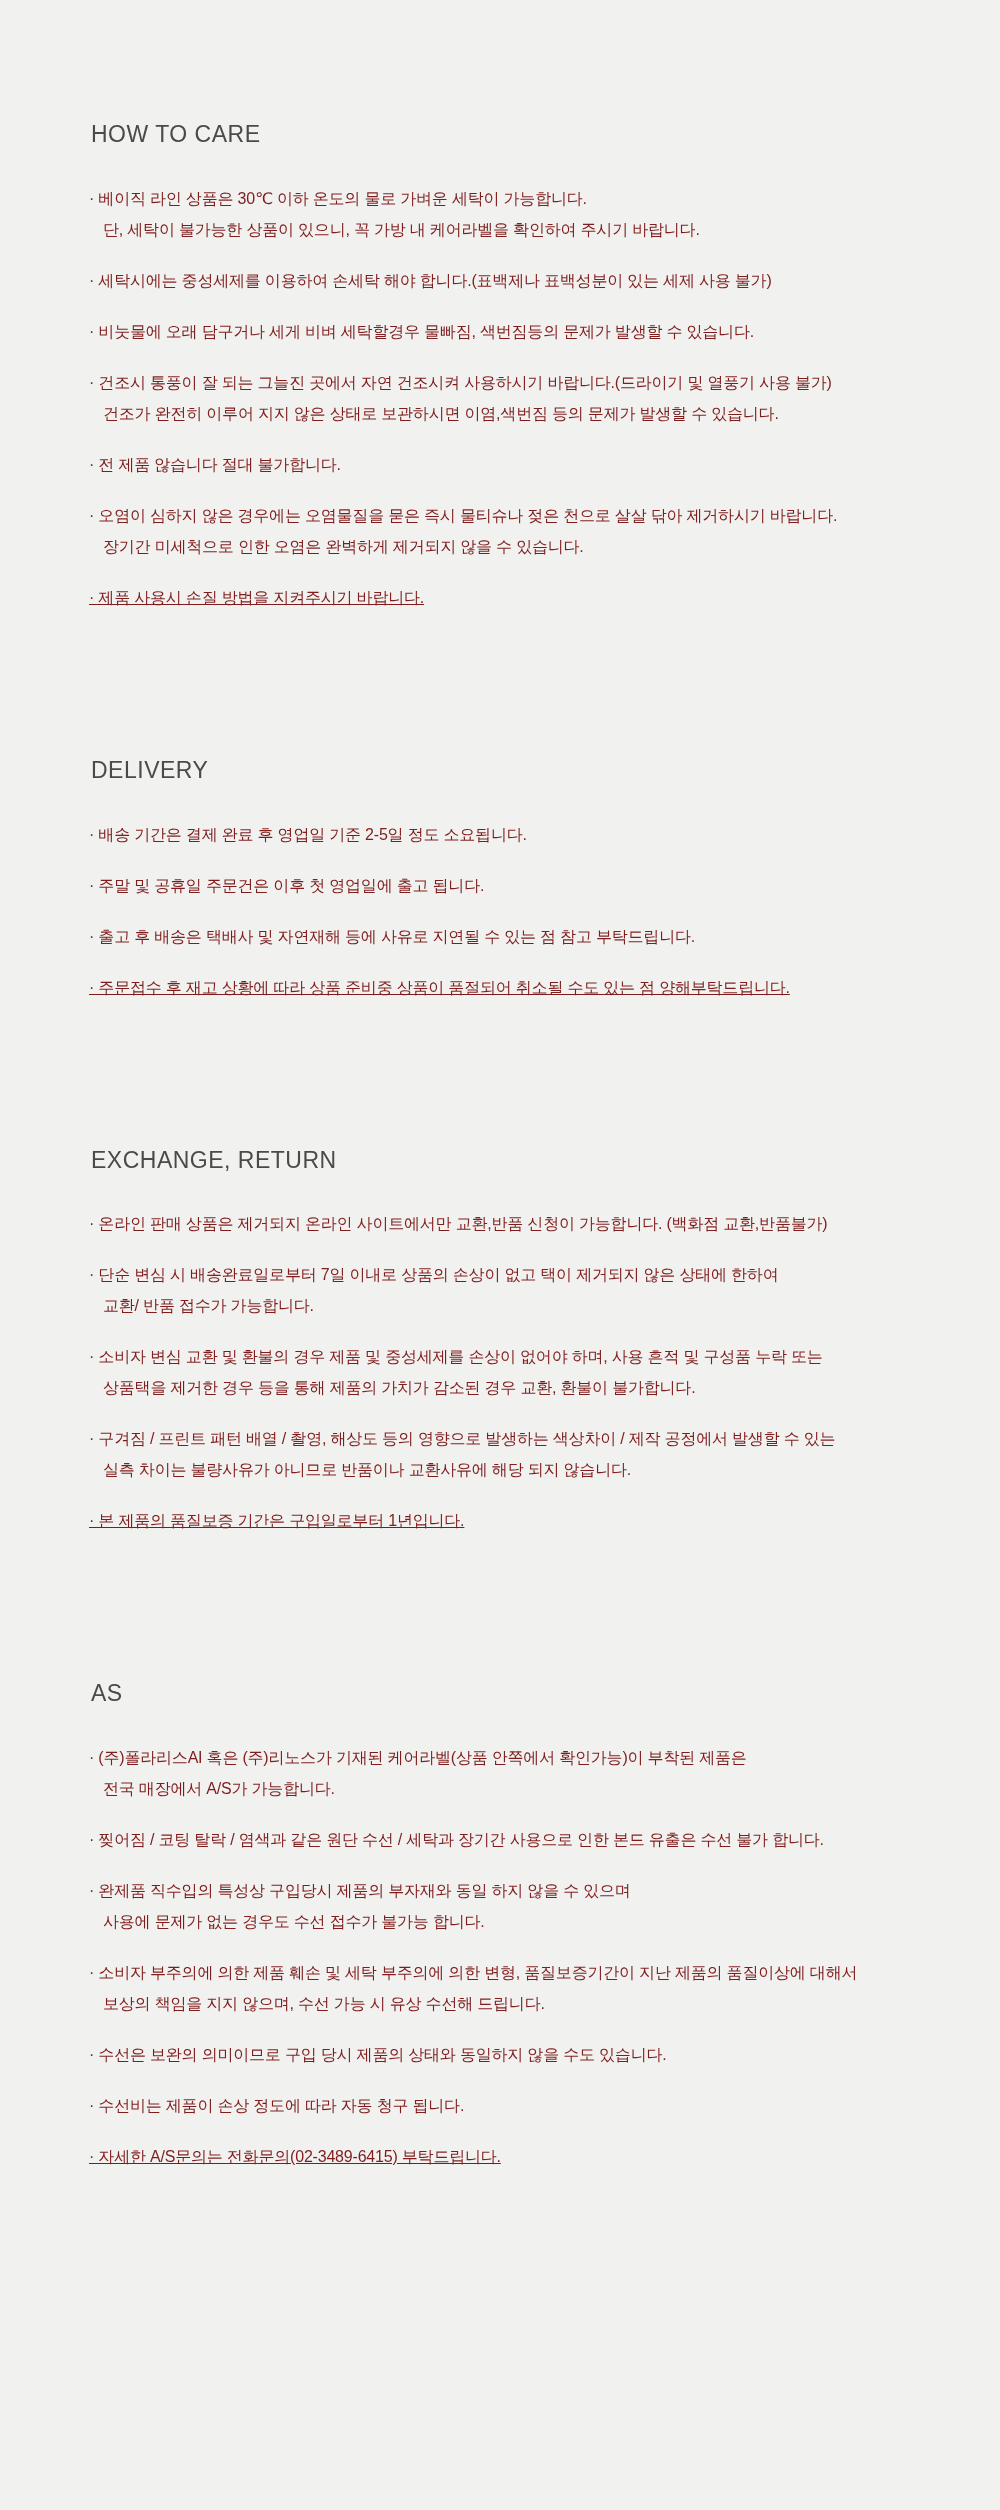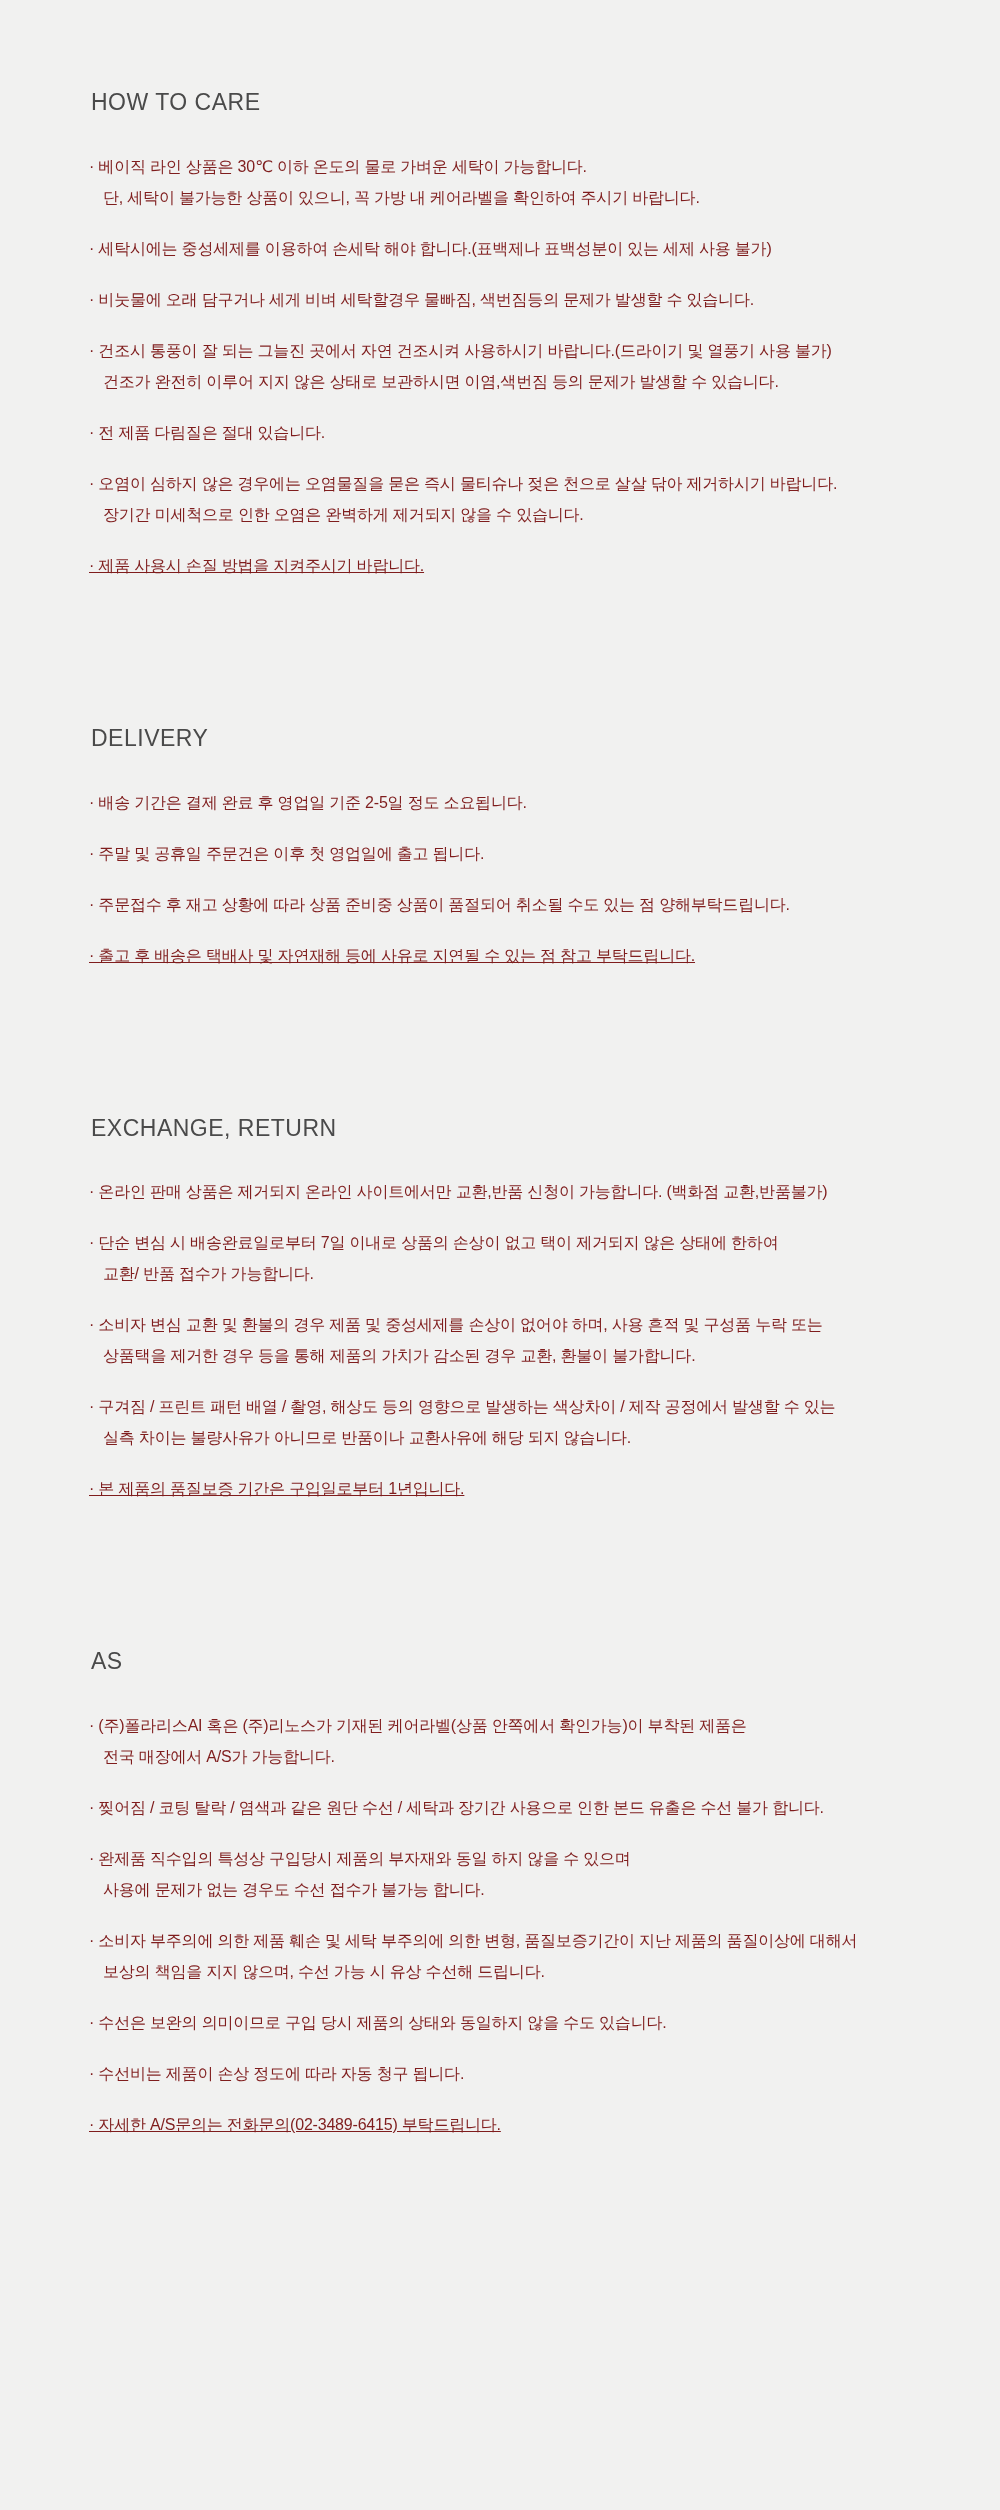--- a/index.html
+++ b/index.html
@@ -10,21 +10,21 @@
   }
   body {
     width: 1000px;
     height: 2510px;
     overflow: hidden;
     font-family: "Liberation Sans", "DejaVu Sans", sans-serif;
   }
   .page {
     width: 1000px;
     height: 2164px;
-    padding: 88px 40px 60px 103px;
+    padding: 120px 40px 60px 103px;
   }
   .info-section {
     margin: 0 0 143px 0;
   }
   .info-section:last-child {
     margin-bottom: 0;
   }
   .section-title {
     font-size: 23px;
     font-weight: 500;
@@ -54,32 +54,32 @@
 <div class="page">
 
   <section class="info-section">
     <h2 class="section-title">HOW TO CARE</h2>
     <p class="note">· 베이직 라인 상품은 30℃ 이하 온도의 물로 가벼운 세탁이 가능합니다.
 단, 세탁이 불가능한 상품이 있으니, 꼭 가방 내 케어라벨을 확인하여 주시기 바랍니다.</p>
     <p class="note">· 세탁시에는 중성세제를 이용하여 손세탁 해야 합니다.(표백제나 표백성분이 있는 세제 사용 불가)</p>
     <p class="note">· 비눗물에 오래 담구거나 세게 비벼 세탁할경우 물빠짐, 색번짐등의 문제가 발생할 수 있습니다.</p>
     <p class="note">· 건조시 통풍이 잘 되는 그늘진 곳에서 자연 건조시켜 사용하시기 바랍니다.(드라이기 및 열풍기 사용 불가)
 건조가 완전히 이루어 지지 않은 상태로 보관하시면 이염,색번짐 등의 문제가 발생할 수 있습니다.</p>
-    <p class="note">· 전 제품 다림질은 절대 있습니다.</p>
+    <p class="note">· 전 제품 않습니다 절대 불가합니다.</p>
     <p class="note">· 오염이 심하지 않은 경우에는 오염물질을 묻은 즉시 물티슈나 젖은 천으로 살살 닦아 제거하시기 바랍니다.
 장기간 미세척으로 인한 오염은 완벽하게 제거되지 않을 수 있습니다.</p>
     <p class="note">· 제품 사용시 손질 방법을 지켜주시기 바랍니다.</p>
   </section>
 
   <section class="info-section">
     <h2 class="section-title">DELIVERY</h2>
     <p class="note">· 배송 기간은 결제 완료 후 영업일 기준 2-5일 정도 소요됩니다.</p>
     <p class="note">· 주말 및 공휴일 주문건은 이후 첫 영업일에 출고 됩니다.</p>
+    <p class="note">· 출고 후 배송은 택배사 및 자연재해 등에 사유로 지연될 수 있는 점 참고 부탁드립니다.</p>
     <p class="note">· 주문접수 후 재고 상황에 따라 상품 준비중 상품이 품절되어 취소될 수도 있는 점 양해부탁드립니다.</p>
-    <p class="note">· 출고 후 배송은 택배사 및 자연재해 등에 사유로 지연될 수 있는 점 참고 부탁드립니다.</p>
   </section>
 
   <section class="info-section">
     <h2 class="section-title">EXCHANGE, RETURN</h2>
     <p class="note">· 온라인 판매 상품은 제거되지 온라인 사이트에서만 교환,반품 신청이 가능합니다. (백화점 교환,반품불가)</p>
     <p class="note">· 단순 변심 시 배송완료일로부터 7일 이내로 상품의 손상이 없고 택이 제거되지 않은 상태에 한하여
 교환/ 반품 접수가 가능합니다.</p>
     <p class="note">· 소비자 변심 교환 및 환불의 경우 제품 및 중성세제를 손상이 없어야 하며, 사용 흔적 및 구성품 누락 또는
 상품택을 제거한 경우 등을 통해 제품의 가치가 감소된 경우 교환, 환불이 불가합니다.</p>
     <p class="note">· 구겨짐 / 프린트 패턴 배열 / 촬영, 해상도 등의 영향으로 발생하는 색상차이 / 제작 공정에서 발생할 수 있는

